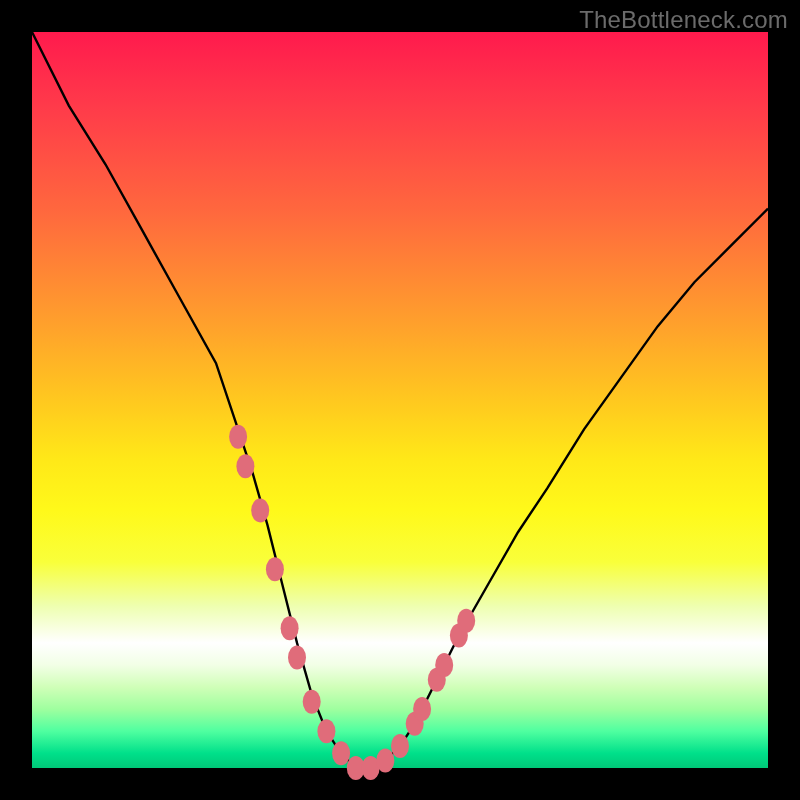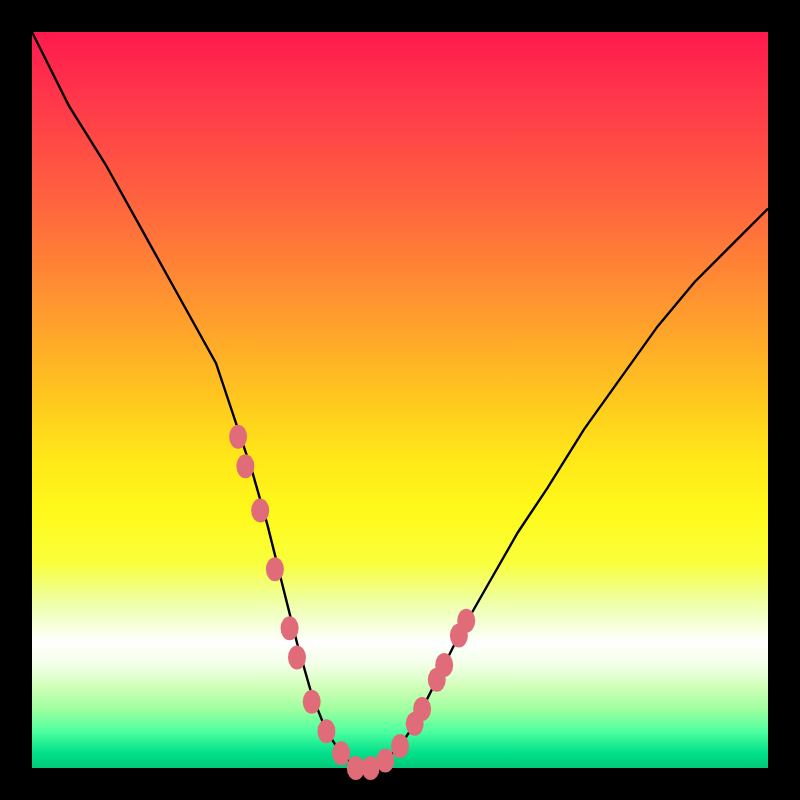--- a/index.html
+++ b/index.html
@@ -88,13 +88,14 @@
           <ellipse cx="368.0" cy="713.9" rx="9" ry="12" fill="#e06c7a" stroke="#c85a68" stroke-width="0"></ellipse>
           <ellipse cx="382.7" cy="691.8" rx="9" ry="12" fill="#e06c7a" stroke="#c85a68" stroke-width="0"></ellipse>
           <ellipse cx="390.1" cy="677.1" rx="9" ry="12" fill="#e06c7a" stroke="#c85a68" stroke-width="0"></ellipse>
           <ellipse cx="404.8" cy="647.7" rx="9" ry="12" fill="#e06c7a" stroke="#c85a68" stroke-width="0"></ellipse>
           <ellipse cx="412.2" cy="633.0" rx="9" ry="12" fill="#e06c7a" stroke="#c85a68" stroke-width="0"></ellipse>
           <ellipse cx="426.9" cy="603.5" rx="9" ry="12" fill="#e06c7a" stroke="#c85a68" stroke-width="0"></ellipse>
           <ellipse cx="434.2" cy="588.8" rx="9" ry="12" fill="#e06c7a" stroke="#c85a68" stroke-width="0"></ellipse>
         </g>
     </svg>
   </div>
+  <div class="watermark">TheBottleneck.com</div>
 </div>
 
 </body></html>

